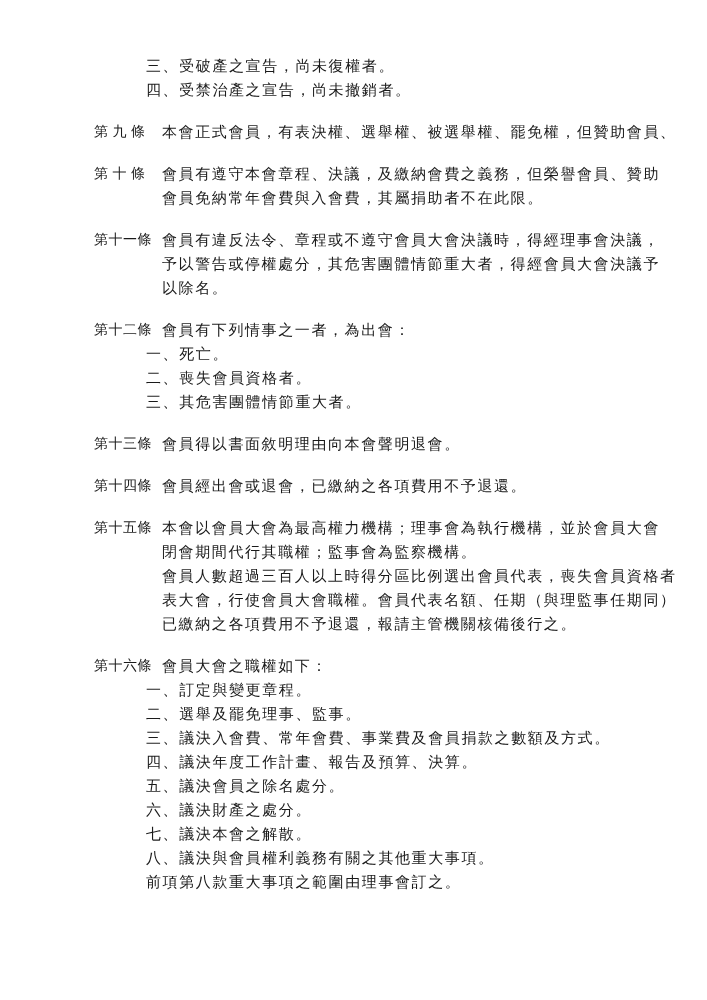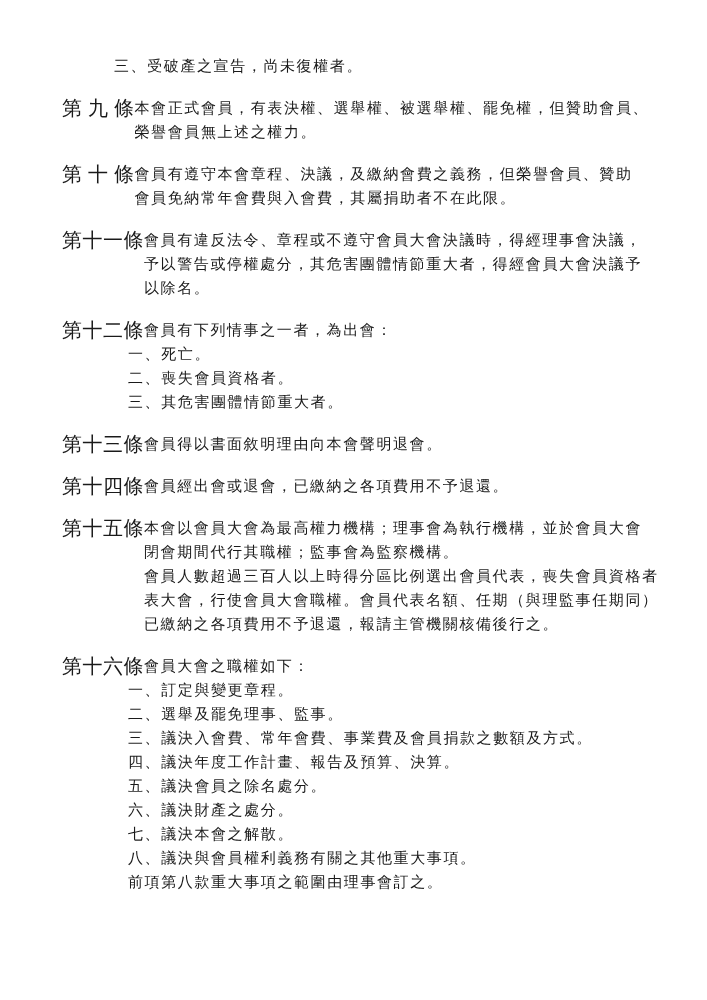--- a/index.html
+++ b/index.html
@@ -24,24 +24,25 @@
   .block {
     display: flex;
     align-items: flex-start;
     margin-top: 18px;
   }
   .block:first-child {
     margin-top: 0;
   }
   .block-label {
     flex: 0 0 68px;
-    font-size: 20px;
+    font-size: 14px;
     line-height: 24px;
     letter-spacing: 0.5px;
     white-space: nowrap;
+    margin-left: 32px;
   }
   .block-body {
     flex: 1 1 auto;
     min-width: 0;
   }
   .line {
     font-size: 15px;
     line-height: 24px;
     letter-spacing: 1.6px;
     white-space: nowrap;
@@ -52,27 +53,27 @@
 </style>
 </head>
 <body>
 
 <div class="page">
   <div id="doc-content">
       <div class="block">
         <div class="block-label"></div>
         <div class="block-body">
           <div class="line item">三、受破產之宣告，尚未復權者。</div>
+          <div class="line item">四、受禁治產之宣告，尚未撤銷者。</div>
         </div>
       </div>
       <div class="block">
         <div class="block-label">第 九 條</div>
         <div class="block-body">
           <div class="line body">本會正式會員，有表決權、選舉權、被選舉權、罷免權，但贊助會員、</div>
-          <div class="line body">榮譽會員無上述之權力。</div>
         </div>
       </div>
       <div class="block">
         <div class="block-label">第 十 條</div>
         <div class="block-body">
           <div class="line body">會員有遵守本會章程、決議，及繳納會費之義務，但榮譽會員、贊助</div>
           <div class="line body">會員免納常年會費與入會費，其屬捐助者不在此限。</div>
         </div>
       </div>
       <div class="block">

